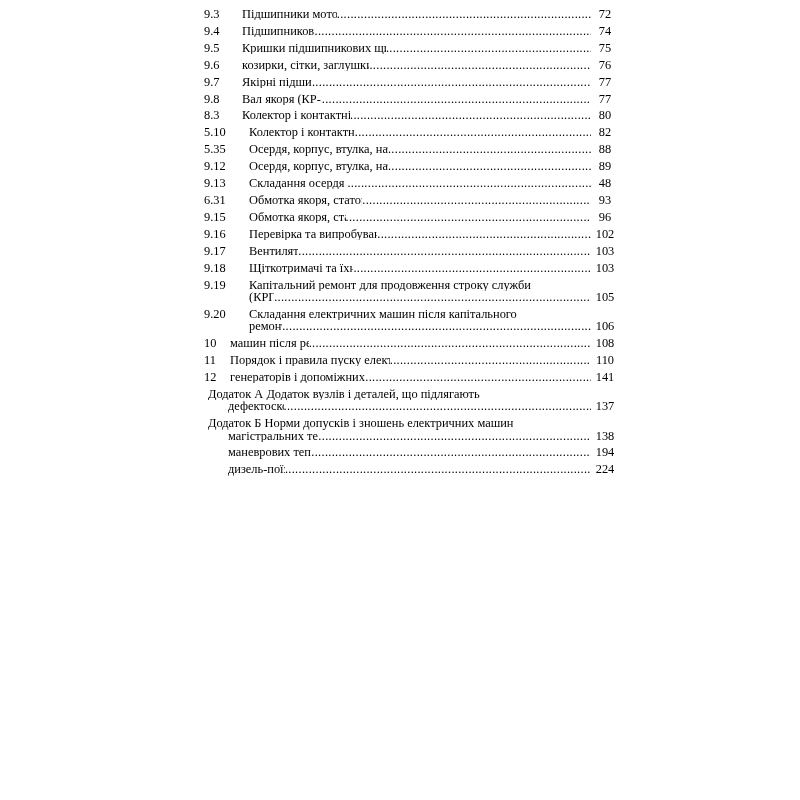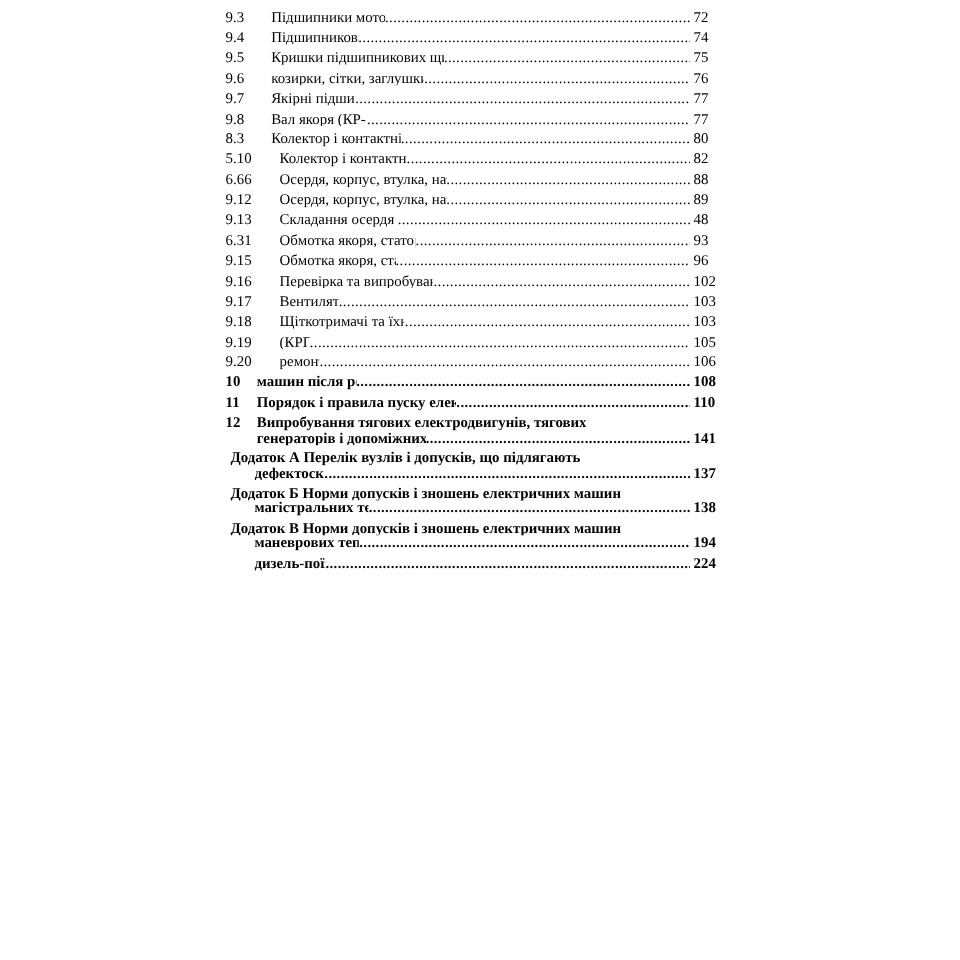--- a/index.html
+++ b/index.html
@@ -30,21 +30,21 @@
   .entry .num {
     flex: 0 0 auto;
     text-align: left;
     white-space: nowrap;
     padding-right: 4px;
   }
   .entry .body {
     flex: 1 1 auto;
     min-width: 0;
   }
-  .bold { font-weight: bold; }
+  .bold { font-weight: normal; }
   .entry.sub .num { width: 34px; }
   .entry.sub2 .num { width: 41px; }
   .entry.top .num { width: 22px; }
   .entry.app .num { width: 0px; }
   .row {
     display: flex;
     align-items: baseline;
   }
   .row .t {
     flex: 0 1 auto;
@@ -53,28 +53,28 @@
   }
   .row .dots {
     flex: 1 1 auto;
     overflow: hidden;
     white-space: nowrap;
     letter-spacing: 0.3px;
   }
   .row .p {
     flex: 0 0 auto;
     padding-left: 3px;
-    text-align: left;
+    text-align: center;
     min-width: 22px;
   }
 </style>
 </head>
 <body>
 
-<div id="toc" style="top: 8px;">
+<div id="toc" style="top: 8px; margin-left: 16px;">
     <div class="entry sub">
       <div class="num">9.3</div>
       <div class="body">
         <div class="row">
           <span class="t">Підшипники моторно-осьові</span>
           <span class="dots">........................................................................................................................</span>
           <span class="p">72</span>
         </div>
       </div>
     </div>
@@ -142,21 +142,21 @@
       <div class="num">5.10</div>
       <div class="body">
         <div class="row">
           <span class="t">Колектор і контактні кільця (КР-2)</span>
           <span class="dots">........................................................................................................................</span>
           <span class="p">82</span>
         </div>
       </div>
     </div>
     <div class="entry sub2">
-      <div class="num">6.66</div>
+      <div class="num">5.35</div>
       <div class="body">
         <div class="row">
           <span class="t">Осердя, корпус, втулка, натискні шайби якоря (КР-1)</span>
           <span class="dots">........................................................................................................................</span>
           <span class="p">88</span>
         </div>
       </div>
     </div>
     <div class="entry sub2">
       <div class="num">9.12</div>
@@ -225,29 +225,35 @@
           <span class="t">Щіткотримачі та їхні кронштейни</span>
           <span class="dots">........................................................................................................................</span>
           <span class="p">103</span>
         </div>
       </div>
     </div>
     <div class="entry sub2">
       <div class="num">9.19</div>
       <div class="body">
         <div class="row">
+          <span class="t">Капітальний ремонт для продовження строку служби</span>
+        </div>
+        <div class="row">
           <span class="t">(КРП)</span>
           <span class="dots">........................................................................................................................</span>
           <span class="p">105</span>
         </div>
       </div>
     </div>
     <div class="entry sub2">
       <div class="num">9.20</div>
       <div class="body">
+        <div class="row">
+          <span class="t">Складання електричних машин після капітального</span>
+        </div>
         <div class="row">
           <span class="t">ремонту</span>
           <span class="dots">........................................................................................................................</span>
           <span class="p">106</span>
         </div>
       </div>
     </div>
     <div class="entry top bold">
       <div class="num">10</div>
       <div class="body">
@@ -265,34 +271,31 @@
           <span class="t">Порядок і правила пуску електричних машин в експлуатацію</span>
           <span class="dots">........................................................................................................................</span>
           <span class="p">110</span>
         </div>
       </div>
     </div>
     <div class="entry top bold">
       <div class="num">12</div>
       <div class="body">
         <div class="row">
-          <span class="t">Випробування тягових електродвигунів, тягових</span>
-        </div>
-        <div class="row">
           <span class="t">генераторів і допоміжних електричних машин</span>
           <span class="dots">........................................................................................................................</span>
           <span class="p">141</span>
         </div>
       </div>
     </div>
     <div class="entry app bold">
       <div class="num"></div>
       <div class="body">
         <div class="row">
-          <span class="t">Додаток А Перелік вузлів і допусків, що підлягають</span>
+          <span class="t">Додаток А Додаток вузлів і деталей, що підлягають</span>
         </div>
         <div class="row" style="padding-left: 20px;">
           <span class="t">дефектоскопії</span>
           <span class="dots">........................................................................................................................</span>
           <span class="p">137</span>
         </div>
       </div>
     </div>
     <div class="entry app bold">
       <div class="num"></div>
@@ -303,23 +306,20 @@
         <div class="row" style="padding-left: 20px;">
           <span class="t">магістральних тепловозів</span>
           <span class="dots">........................................................................................................................</span>
           <span class="p">138</span>
         </div>
       </div>
     </div>
     <div class="entry app bold">
       <div class="num"></div>
       <div class="body">
-        <div class="row">
-          <span class="t">Додаток В Норми допусків і зношень електричних машин</span>
-        </div>
         <div class="row" style="padding-left: 20px;">
           <span class="t">маневрових тепловозів</span>
           <span class="dots">........................................................................................................................</span>
           <span class="p">194</span>
         </div>
       </div>
     </div>
     <div class="entry app bold">
       <div class="num"></div>
       <div class="body">

